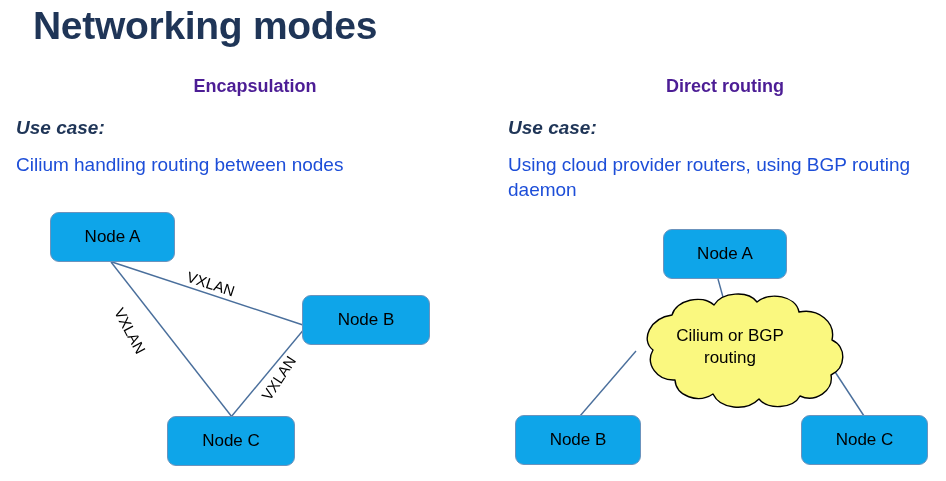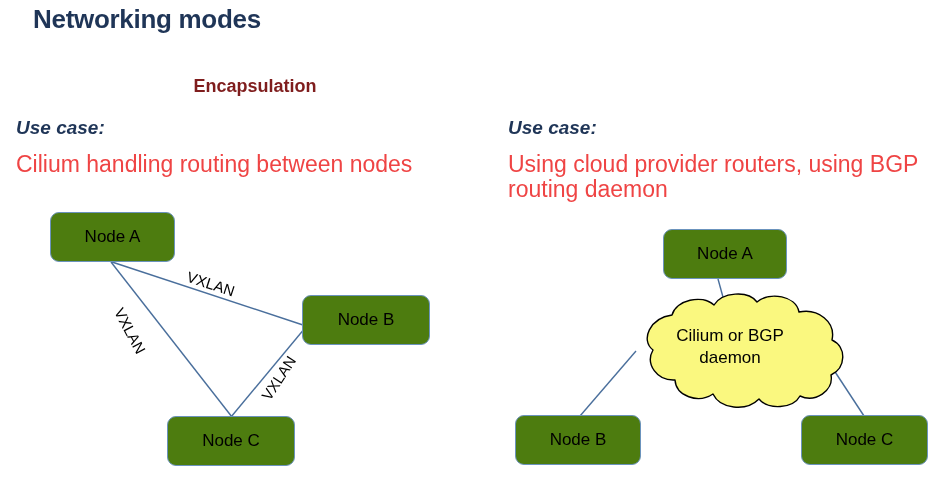--- a/index.html
+++ b/index.html
@@ -16,66 +16,66 @@
     width: 946px;
     height: 481px;
     background: #ffffff;
     overflow: hidden;
   }
   .abs { position: absolute; }
 
   #slide-title {
     left: 33px;
     top: 4px;
-    font-size: 26px;
+    font-size: 39px;
     font-weight: bold;
     color: #1f3557;
     letter-spacing: -0.3px;
   }
 
   .col-heading {
     font-size: 18px;
     font-weight: bold;
-    color: #7f1d1d;
+    color: #4c1d95;
     text-align: center;
   }
   #heading-left  { left: 80px;  top: 76px; width: 350px; }
   #heading-right { left: 545px; top: 76px; width: 360px; }
 
   .use-case-label {
     font-size: 19px;
     font-weight: bold;
     color: #1f3557;
     font-style: italic;
   }
   .use-case-text {
-    font-size: 23px;
+    font-size: 19px;
     font-weight: normal;
-    color: #ef4444;
+    color: #1d4ed8;
     line-height: 25px;
   }
   #uc-label-left { left: 16px;  top: 117px; }
   #uc-text-left  { left: 16px;  top: 152px; width: 460px; }
   #uc-label-right{ left: 508px; top: 117px; }
   #uc-text-right { left: 508px; top: 152px; width: 440px; }
 
   
   .diagram-svg {
     position: absolute;
     left: 0;
     top: 0;
     width: 946px;
     height: 481px;
     pointer-events: none;
   }
 
   
   .node-box {
     position: absolute;
-    background: #4d7c0f;
+    background: #0ea5e9;
     border: 1px solid #6b93bd;
     border-radius: 9px;
     box-sizing: border-box;
     display: flex;
     align-items: center;
     justify-content: center;
     color: #000000;
     font-size: 17px;
     font-family: "Liberation Sans", sans-serif;
   }
@@ -116,20 +116,21 @@
 </style>
 </head>
 <body>
 
 <div id="slide">
 
   <div class="abs" id="slide-title">Networking modes</div>
 
   <div class="abs col-heading" id="heading-left">Encapsulation</div>
 
+  <div class="abs col-heading" id="heading-right">Direct routing</div>
 
   <div class="abs use-case-label" id="uc-label-left">Use case:</div>
   <div class="abs use-case-text" id="uc-text-left">Cilium handling routing between nodes</div>
 
   <div class="abs use-case-label" id="uc-label-right">Use case:</div>
   <div class="abs use-case-text" id="uc-text-right">Using cloud provider routers, using BGP routing daemon</div>
 
   <svg class="diagram-svg" viewBox="0 0 946 481">
 
     <line x1="112" y1="262" x2="303" y2="325" stroke="#4a6f9c" stroke-width="1.4"></line>
@@ -179,16 +180,16 @@
   </div>
   <div class="node-box" id="node-b-right">
     <span>Node B</span>
   </div>
   <div class="node-box" id="node-c-right">
     <span>Node C</span>
   </div>
 
   <div id="cloud-label">
     <div>Cilium or BGP</div>
-    <div>daemon</div>
+    <div>routing</div>
   </div>
 
 </div>
 
 </body></html>

